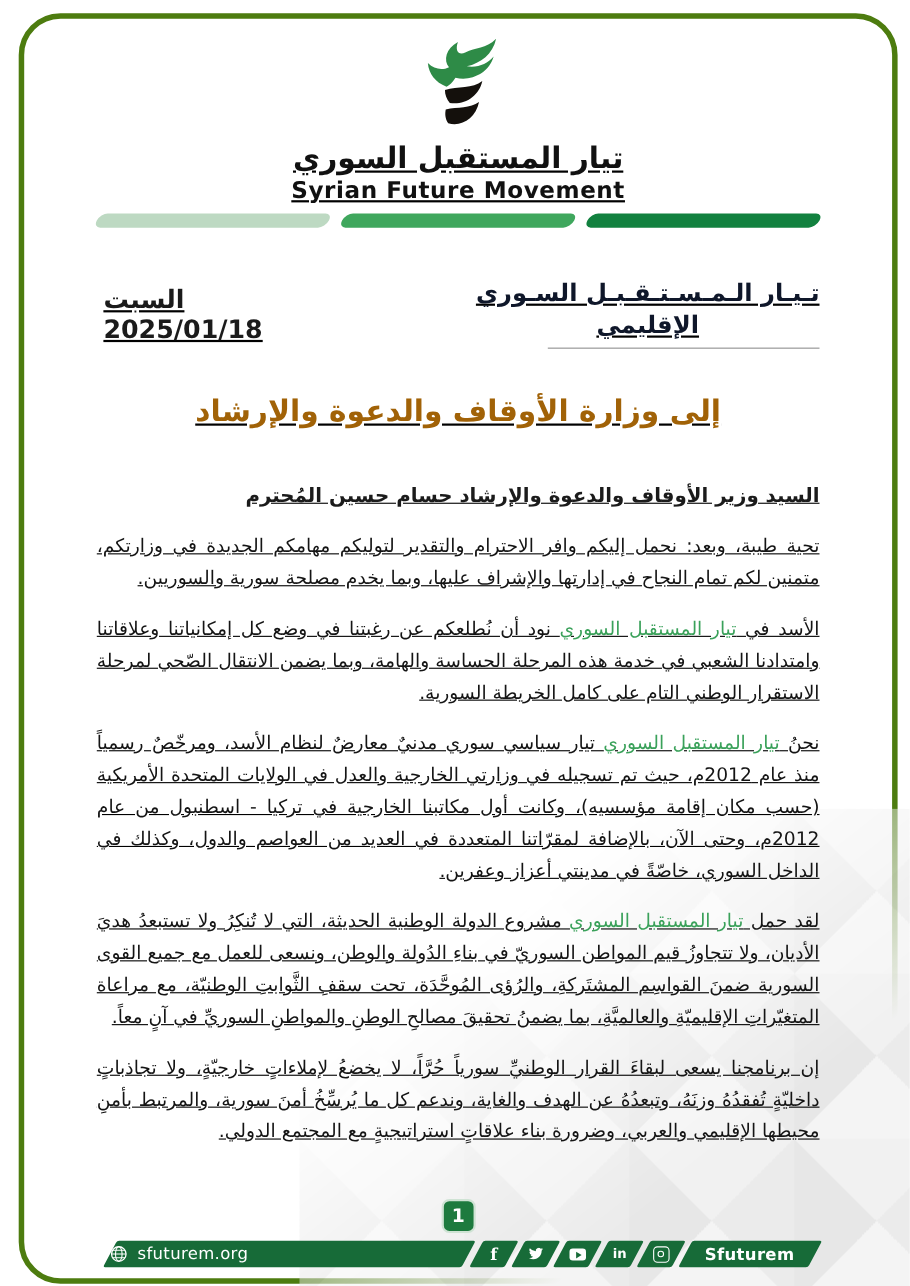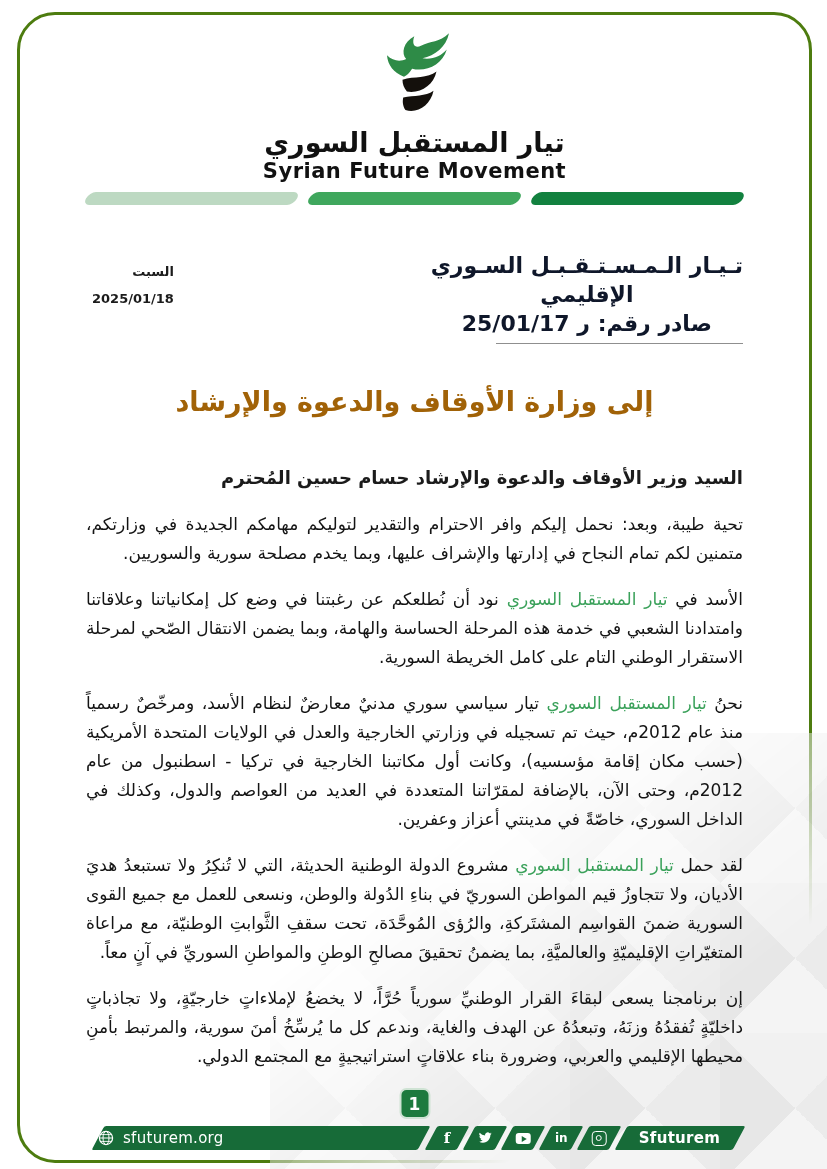--- a/index.html
+++ b/index.html
@@ -2,21 +2,21 @@
 <html lang="ar"><head>
 <meta charset="utf-8">
 <style>
   html,body{margin:0;padding:0;}
   body{
     width:827px;height:1169px;position:relative;background:#ffffff;
     font-family:"DejaVu Sans",sans-serif;overflow:hidden;
   }
   .page{
     position:absolute;left:17px;top:12px;width:789px;height:1145px;
-    background:#ffffff;border:3px solid #4d7c0f;border-radius:38px;
+    background:#ffffff;border:5px solid #4d7c0f;border-radius:38px;text-decoration:underline;
   }
   
   .diamonds{
     position:absolute;right:-21px;bottom:-13px;width:560px;height:440px;
     background-image:conic-gradient(from 45deg,#ebebeb 0 90deg,#f4f4f4 90deg 180deg,#e7e7e7 180deg 270deg,#f1f1f1 270deg 360deg);
     background-size:150px 150px;
     -webkit-mask-image:linear-gradient(to top left,#000 30%,transparent 72%);
     mask-image:linear-gradient(to top left,#000 30%,transparent 72%);
     z-index:1;pointer-events:none;
   }
@@ -32,21 +32,21 @@
   .divider{display:flex;gap:12px;margin-top:9px;height:13px;}
   .divider span{flex:1;border-radius:8px;transform:skewX(-28deg);}
   .seg-light{background:#bdd9c2;}
   .seg-mid{background:#3fa75d;}
   .seg-dark{background:#12813f;}
 
   
   .letterhead{display:flex;justify-content:space-between;margin-top:46px;direction:rtl;}
   .lh-right{text-align:center;font-size:22px;font-weight:bold;color:#0f172a;line-height:29px;direction:rtl;}
   .lh-underline{border-bottom:1.5px solid #8f8f8f;margin-top:5px;width:247px;margin-right:0;margin-left:auto;}
-  .lh-left{text-align:right;font-size:13px;font-weight:bold;color:#1b1b1b;line-height:27px;direction:rtl;padding-top:7px;padding-left:6px;}
+  .lh-left{text-align:left;font-size:23px;font-weight:bold;color:#1b1b1b;line-height:27px;direction:rtl;padding-top:7px;padding-left:6px;}
 
   
   .title{margin:42px 0 0 0;text-align:center;font-size:27px;font-weight:bold;color:#a16207;direction:rtl;}
   .addressee{margin-top:50px;text-align:right;font-size:18px;font-weight:bold;color:#1b1b1b;direction:rtl;}
   .paras{margin-top:22px;direction:rtl;}
   .para{
     margin:0 0 17px 0;font-size:17px;color:#141414;line-height:29px;
     text-align:justify;direction:rtl;font-weight:500;
   }
   .green{color:#3aa15a;}
@@ -106,21 +106,20 @@
     <div class="divider">
       <span class="seg-light"></span>
       <span class="seg-mid"></span>
       <span class="seg-dark"></span>
     </div>
 
     <div class="letterhead">
       <div class="lh-right">
         <div>تـيـار الـمـسـتـقـبـل السـوري</div>
         <div>الإقليمي</div>
-        <div>صادر رقم: ر 25/01/17</div>
         <div class="lh-underline"></div>
       </div>
       <div class="lh-left">
         <div>السبت</div>
         <div>2025/01/18</div>
       </div>
     </div>
 
     <h1 class="title">إلى وزارة الأوقاف والدعوة والإرشاد</h1>
 

